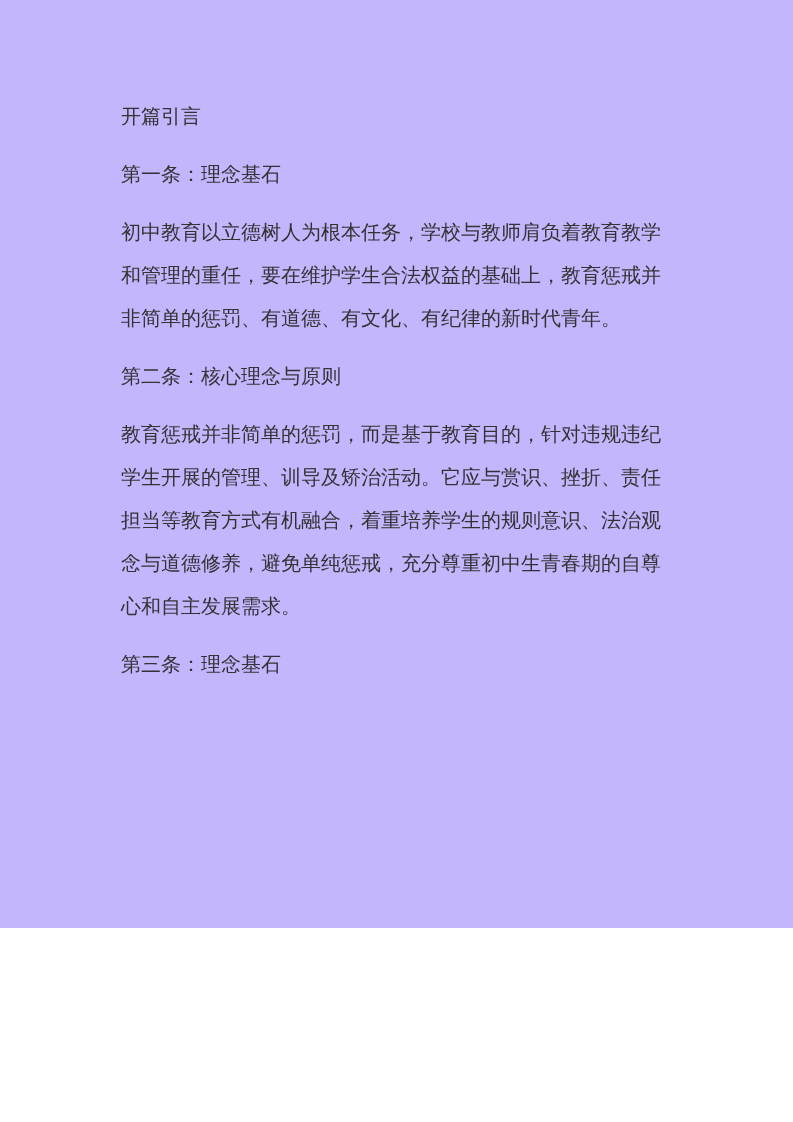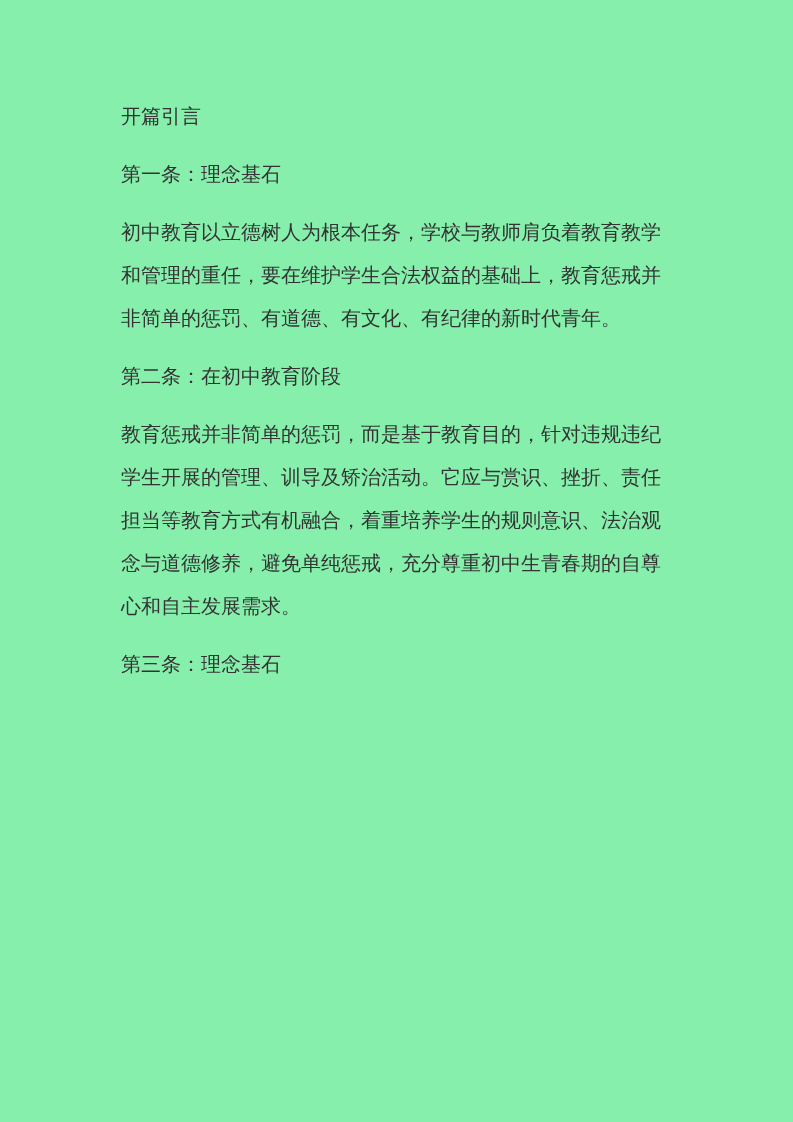--- a/index.html
+++ b/index.html
@@ -8,22 +8,22 @@
   }
   body {
     width: 793px;
     height: 1122px;
     background: #ffffff;
     overflow: hidden;
   }
   .doc-page {
     box-sizing: border-box;
     width: 793px;
-    height: 1122px;
-    background: #86efac;
+    height: 928px;
+    background: #c4b5fd;
     padding: 95px 132px 0 121px;
     font-family: "Liberation Serif", "DejaVu Serif", serif;
     color: #333333;
     font-size: 20px;
     line-height: 43px;
   }
   .doc-block {
     margin: 0 0 15px 0;
     text-align: justify;
     text-justify: inter-ideograph;
@@ -34,16 +34,16 @@
     text-align: left;
   }
 </style>
 </head>
 <body>
 
 <div class="doc-page">
   <div class="doc-block doc-heading">开篇引言</div>
   <div class="doc-block doc-heading">第一条：理念基石</div>
   <div class="doc-block">初中教育以立德树人为根本任务，学校与教师肩负着教育教学和管理的重任，要在维护学生合法权益的基础上，教育惩戒并非简单的惩罚、有道德、有文化、有纪律的新时代青年。</div>
-  <div class="doc-block doc-heading">第二条：在初中教育阶段</div>
+  <div class="doc-block doc-heading">第二条：核心理念与原则</div>
   <div class="doc-block">教育惩戒并非简单的惩罚，而是基于教育目的，针对违规违纪学生开展的管理、训导及矫治活动。它应与赏识、挫折、责任担当等教育方式有机融合，着重培养学生的规则意识、法治观念与道德修养，避免单纯惩戒，充分尊重初中生青春期的自尊心和自主发展需求。</div>
   <div class="doc-block doc-heading">第三条：理念基石</div>
 </div>
 
 </body></html>

